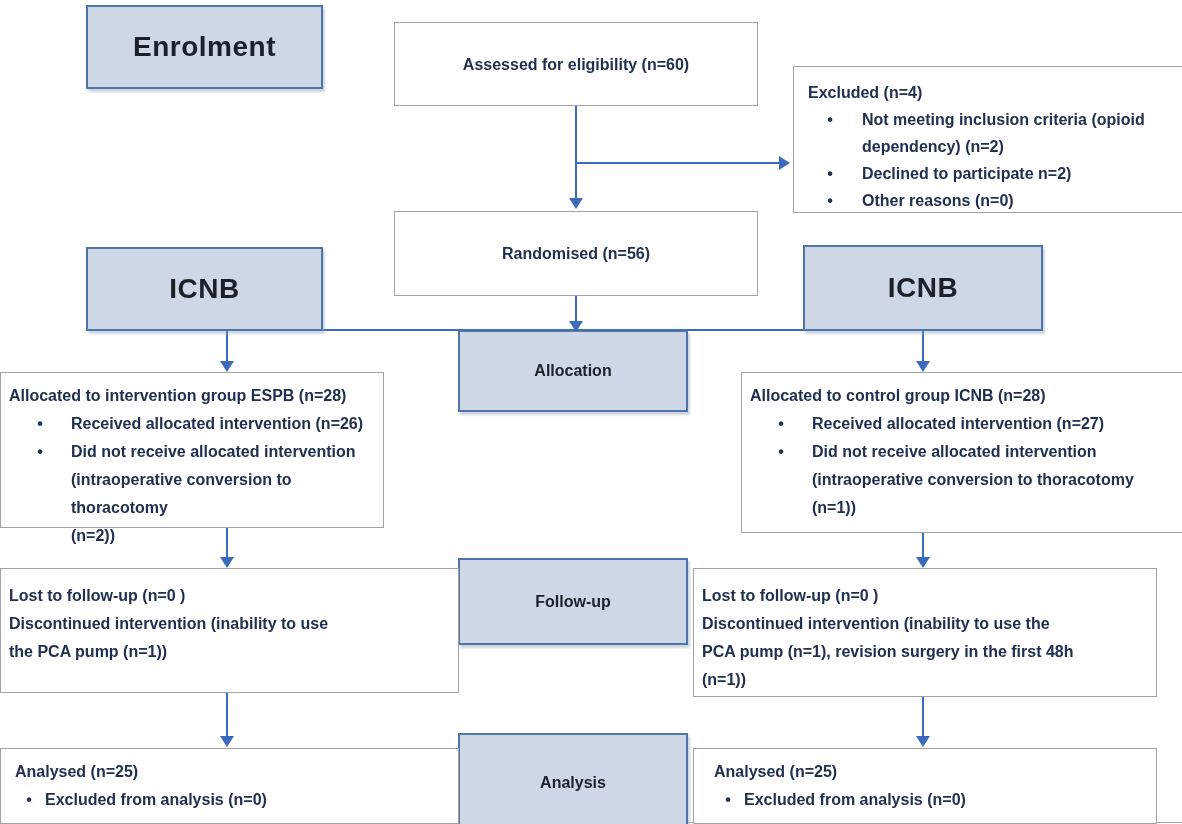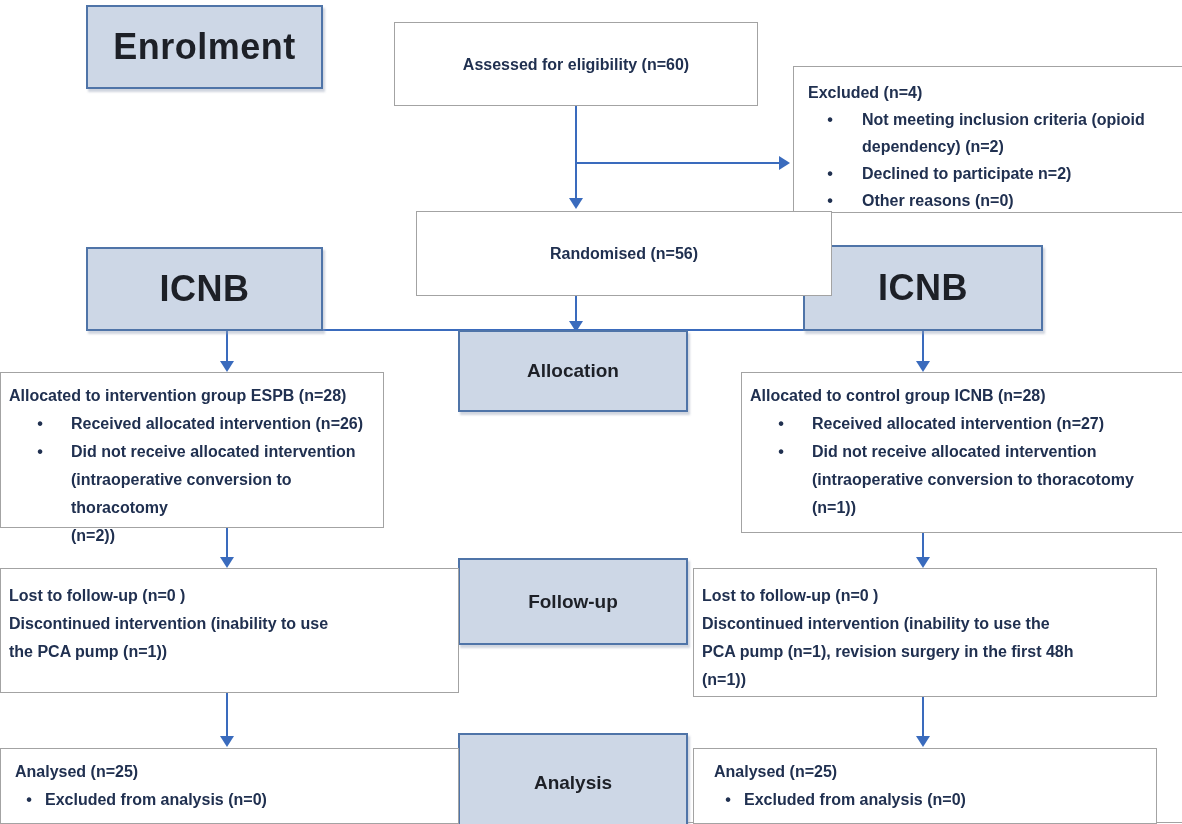--- a/index.html
+++ b/index.html
@@ -26,22 +26,22 @@
   }
   .stage {
     background: #cdd7e6;
     border: 2px solid #4f74a8;
     box-shadow: 2px 3px 2px rgba(150,162,185,0.45);
     display: flex;
     align-items: center;
     justify-content: center;
     color: #1d2027;
   }
-  .stage.big { font-size: 36px; font-weight: 600; letter-spacing: 0.5px; }
-  .stage.small { font-size: 19px; font-weight: 700; }
+  .stage.big { font-size: 28px; font-weight: 600; letter-spacing: 0.5px; }
+  .stage.small { font-size: 16px; font-weight: 700; }
   .centered { display: flex; align-items: center; justify-content: center; text-align: center; }
   .pad { padding: 9px 8px 6px 8px; }
   .pad-x { padding: 12px 6px 6px 14px; }
   .pre { white-space: pre-line; }
   
   .bullet { display: flex; align-items: flex-start; }
   .bullet .dot { flex: 0 0 auto; text-align: center; }
   .wide-indent .dot  { width: 18px; margin-left: 22px; margin-right: 22px; }
   .mid-indent .dot   { width: 16px; margin-left: 14px; margin-right: 24px; }
   .small-indent .dot { width: 12px; margin-left: 8px;  margin-right: 10px; }
@@ -137,21 +137,21 @@
     <div class="bullet mid-indent">
       <span class="dot">•</span>
       <span class="bullet-text">Declined  to participate  n=2)</span>
     </div>
     <div class="bullet mid-indent">
       <span class="dot">•</span>
       <span class="bullet-text">Other reasons  (n=0)</span>
     </div>
   </div>
 
-  <div class="box plain centered" style="left:394px; top:211px; width:416px; height:85px;margin-left:22px;">
+  <div class="box plain centered" style="left:394px; top:211px; width:364px; height:85px;">
     <span>Randomised  (n=56)</span>
   </div>
 
   <div class="box plain pad" style="left:0; top:372px; width:384px; height:156px; line-height:28px;">
     <div>Allocated to intervention  group  ESPB  (n=28)</div>
     <div class="bullet wide-indent">
       <span class="dot">•</span>
       <span class="bullet-text">Received allocated intervention  (n=26)</span>
     </div>
     <div class="bullet wide-indent">

